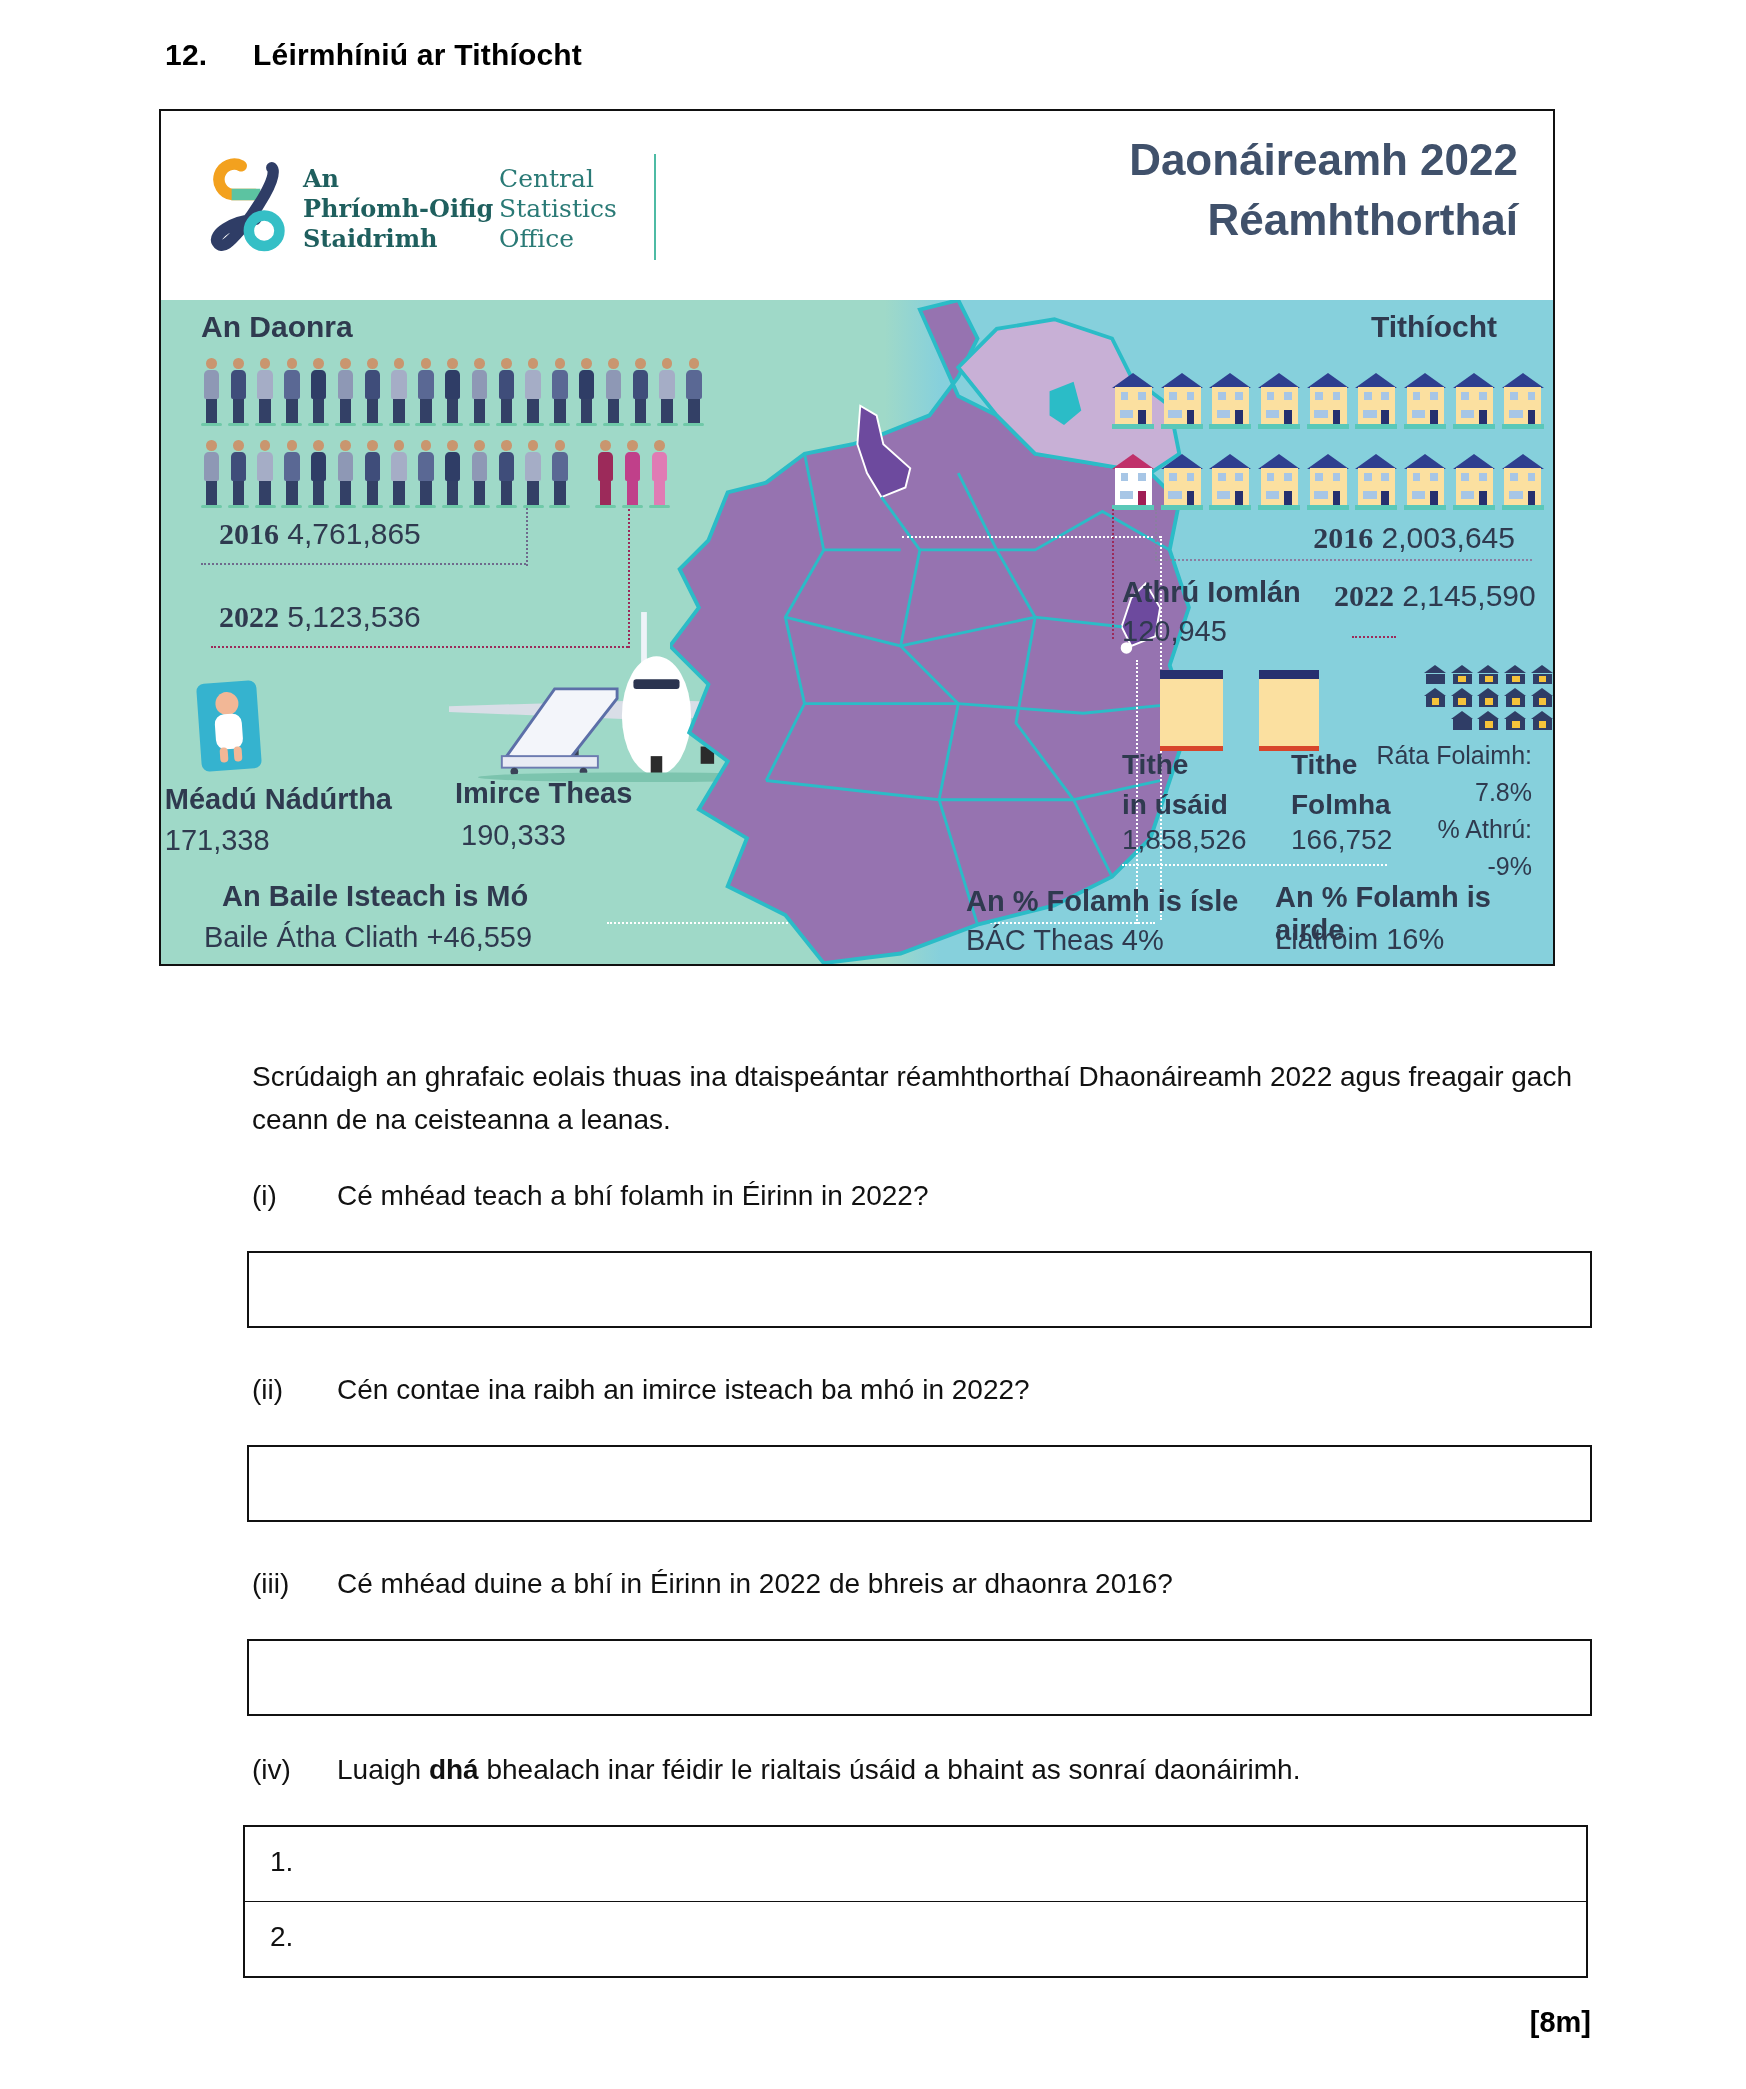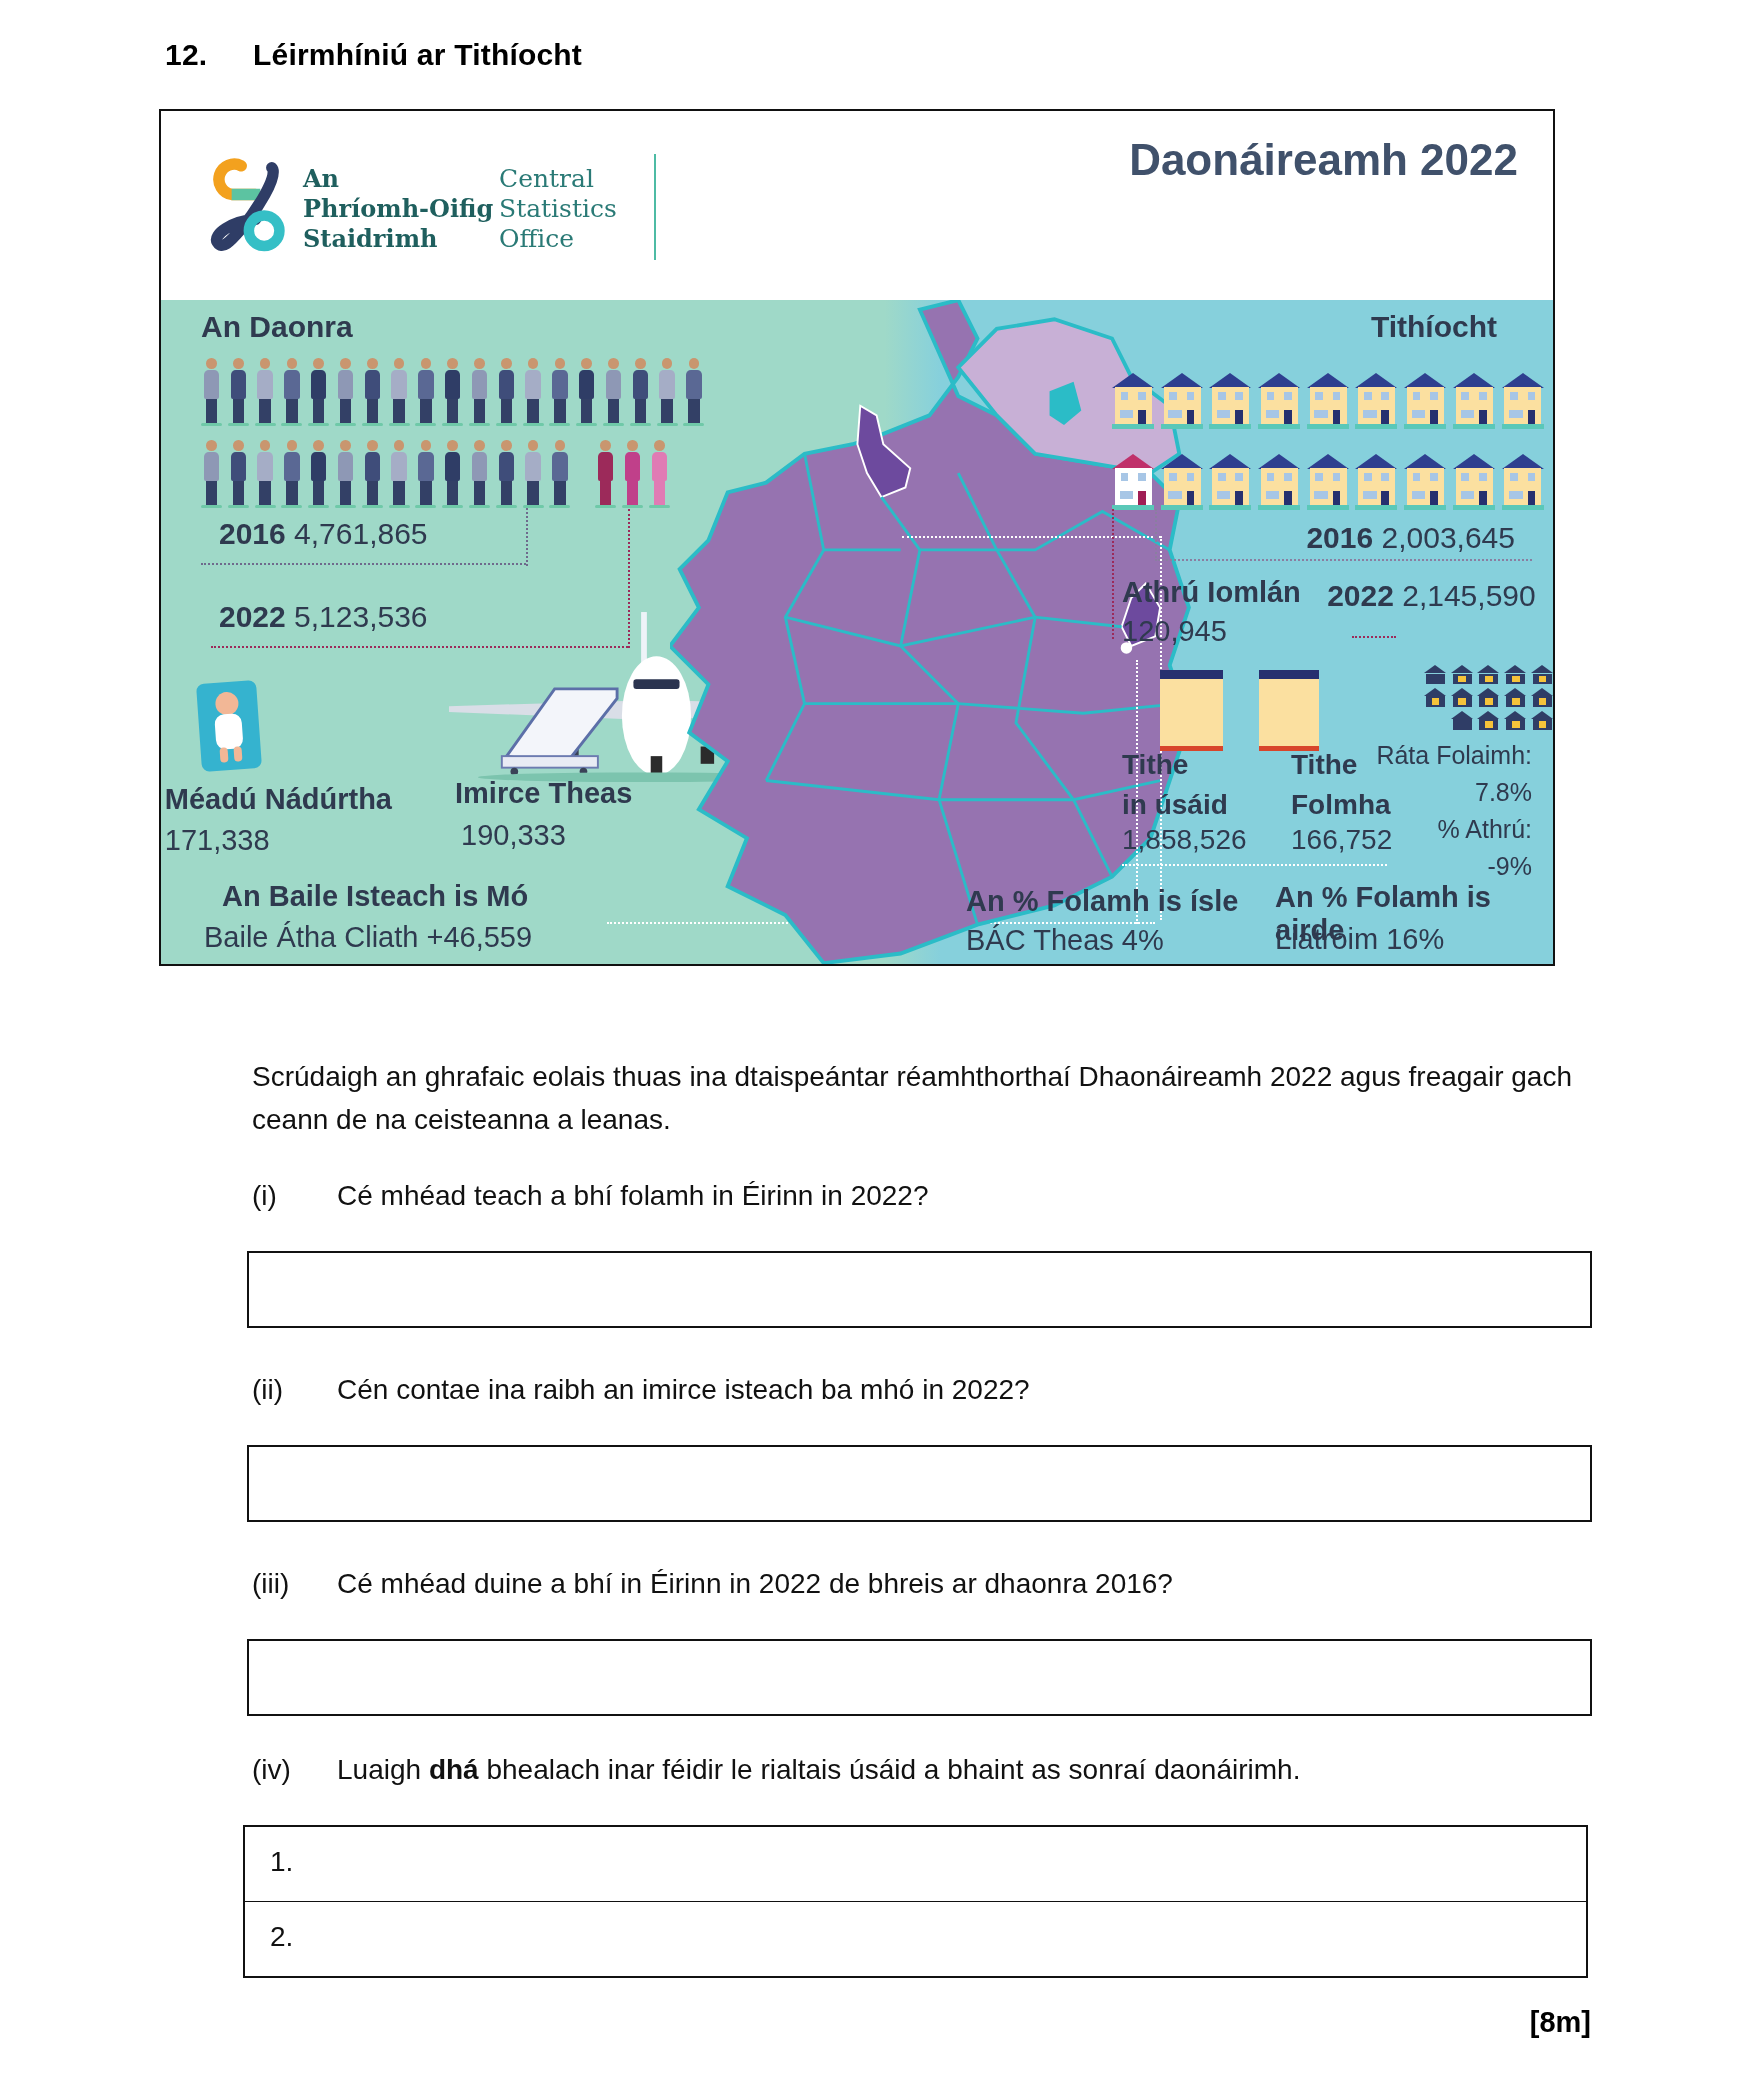--- a/index.html
+++ b/index.html
@@ -15,21 +15,21 @@
 
   .logo-text{font-family:"DejaVu Serif",serif;font-weight:bold;color:#1f5f5e;font-size:24px;line-height:30px;}
   .logo-en{font-family:"DejaVu Serif",serif;color:#2a7a76;font-size:25px;line-height:30px;}
   .vdiv{background:#4dbba4;width:1.9px;}
   .census1{font-weight:bold;color:#2f3d66;font-size:37px;letter-spacing:-0.5px;line-height:37px;}
   .census-url{font-weight:bold;color:#f3a11e;font-size:20px;}
   .census-year{font-weight:bold;color:#4fbf9d;font-size:75px;letter-spacing:-1.9px;line-height:75px;}
   .title-main{color:#40516b;font-weight:bold;font-size:44px;text-align:right;line-height:60px;}
 
   .sec-h{color:#2f3a4f;font-weight:bold;font-size:30px;}
-  .stat-bold{color:#2f3a4f;font-weight:bold;}
+  .stat-bold{color:#2f3a4f;font-weight:bold;font-family:Liberation Serif, serif;}
   .stat{color:#2f3a4f;}
   .dotline-h{height:0;border-top:2.9px dotted;}
   .dotline-v{width:0;border-left:2.9px dotted;}
 
   .people-row{display:flex;gap:5.8px;align-items:flex-end;}
   .person{display:flex;flex-direction:column;align-items:center;}
   .person .head{width:10.6px;height:10.6px;border-radius:50%;}
   .person .body{width:15.4px;height:29px;border-radius:4.8px 4.8px 1.9px 1.9px;margin-top:1px;}
   .person .legs{width:11.5px;height:24px;}
   .person .feet{width:21px;height:3.8px;background:#6fc9a8;border-radius:2.9px;}
@@ -69,20 +69,21 @@
     <div class="abs logo-en" style="left:338px;top:53px">
       <div>Central</div>
       <div>Statistics</div>
       <div>Office</div>
     </div>
     <div class="abs vdiv" style="left:493px;top:43px;height:106px"></div>
 
 
     <div class="abs title-main" style="right:35px;top:19px;width:500px">
       <div>Daonáireamh 2022</div>
+      <div>Réamhthorthaí</div>
     </div>
   </div>
 
   <div class="info-body">
 
     <div class="abs sec-h" style="left:40px;top:9.6px">An Daonra</div>
 
     <div class="abs people-row" style="left:40px;top:58px" id="prow1">
         <div class="person">
           <div class="head" style="background:#c9966f"></div>

